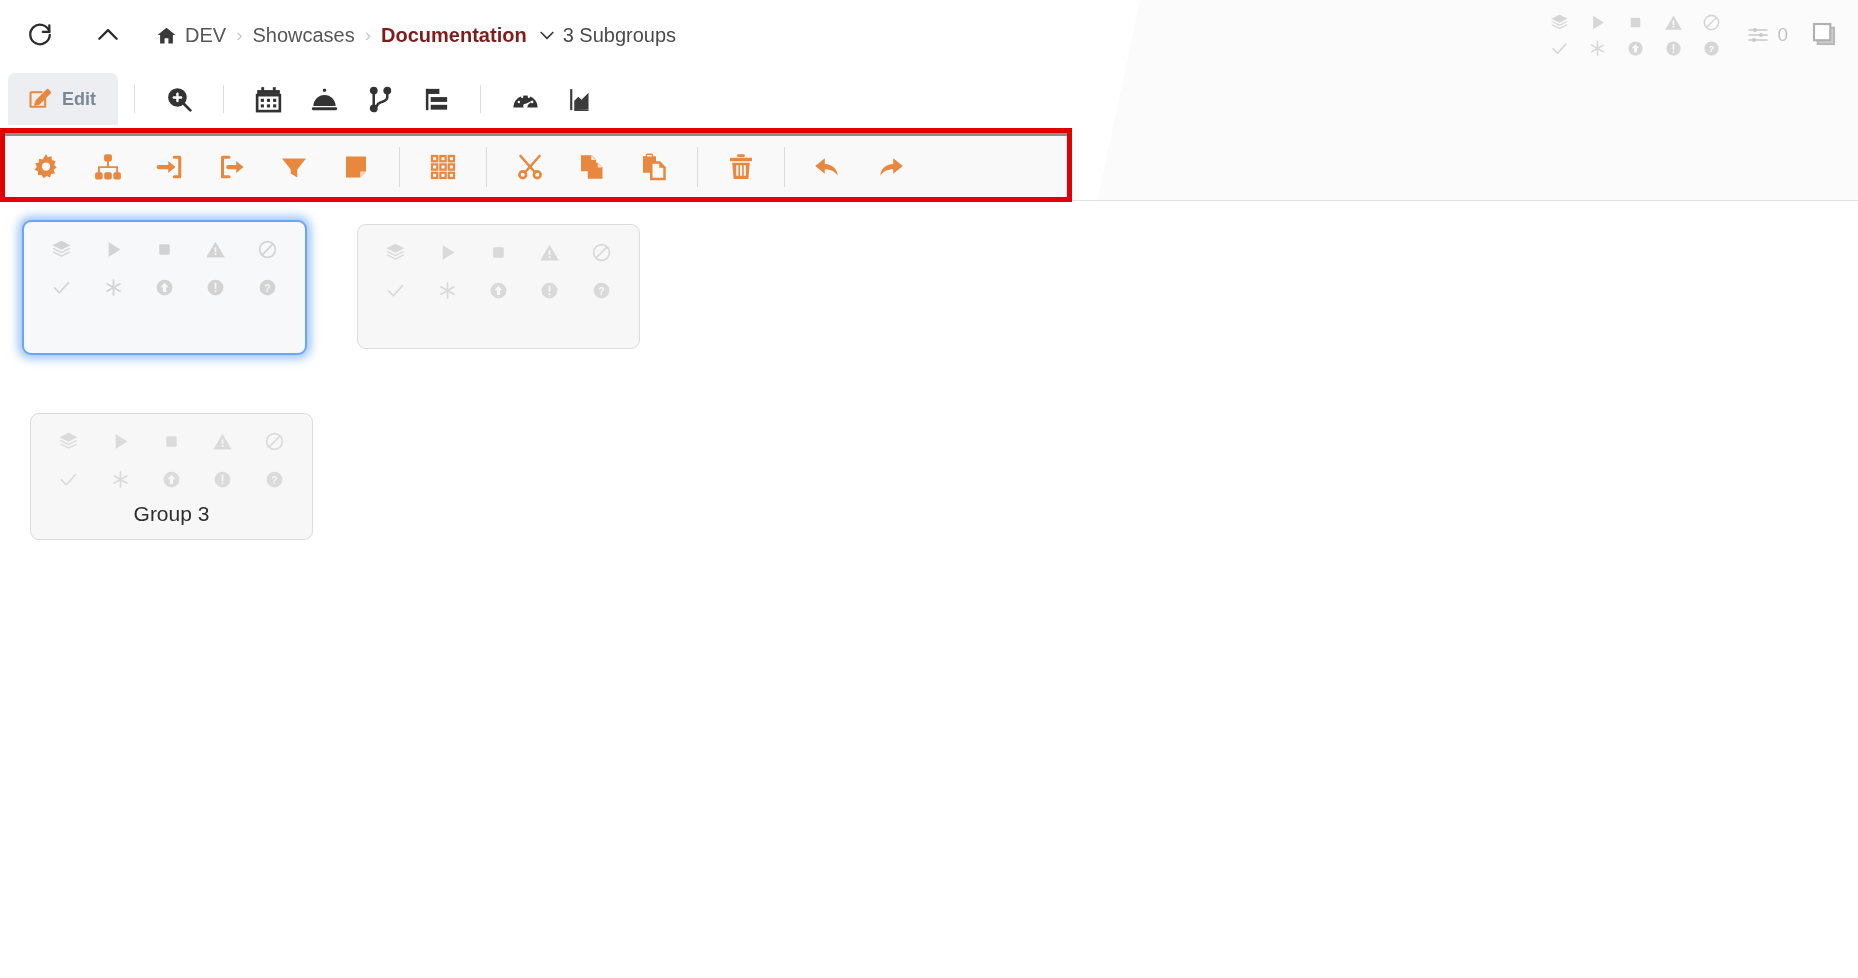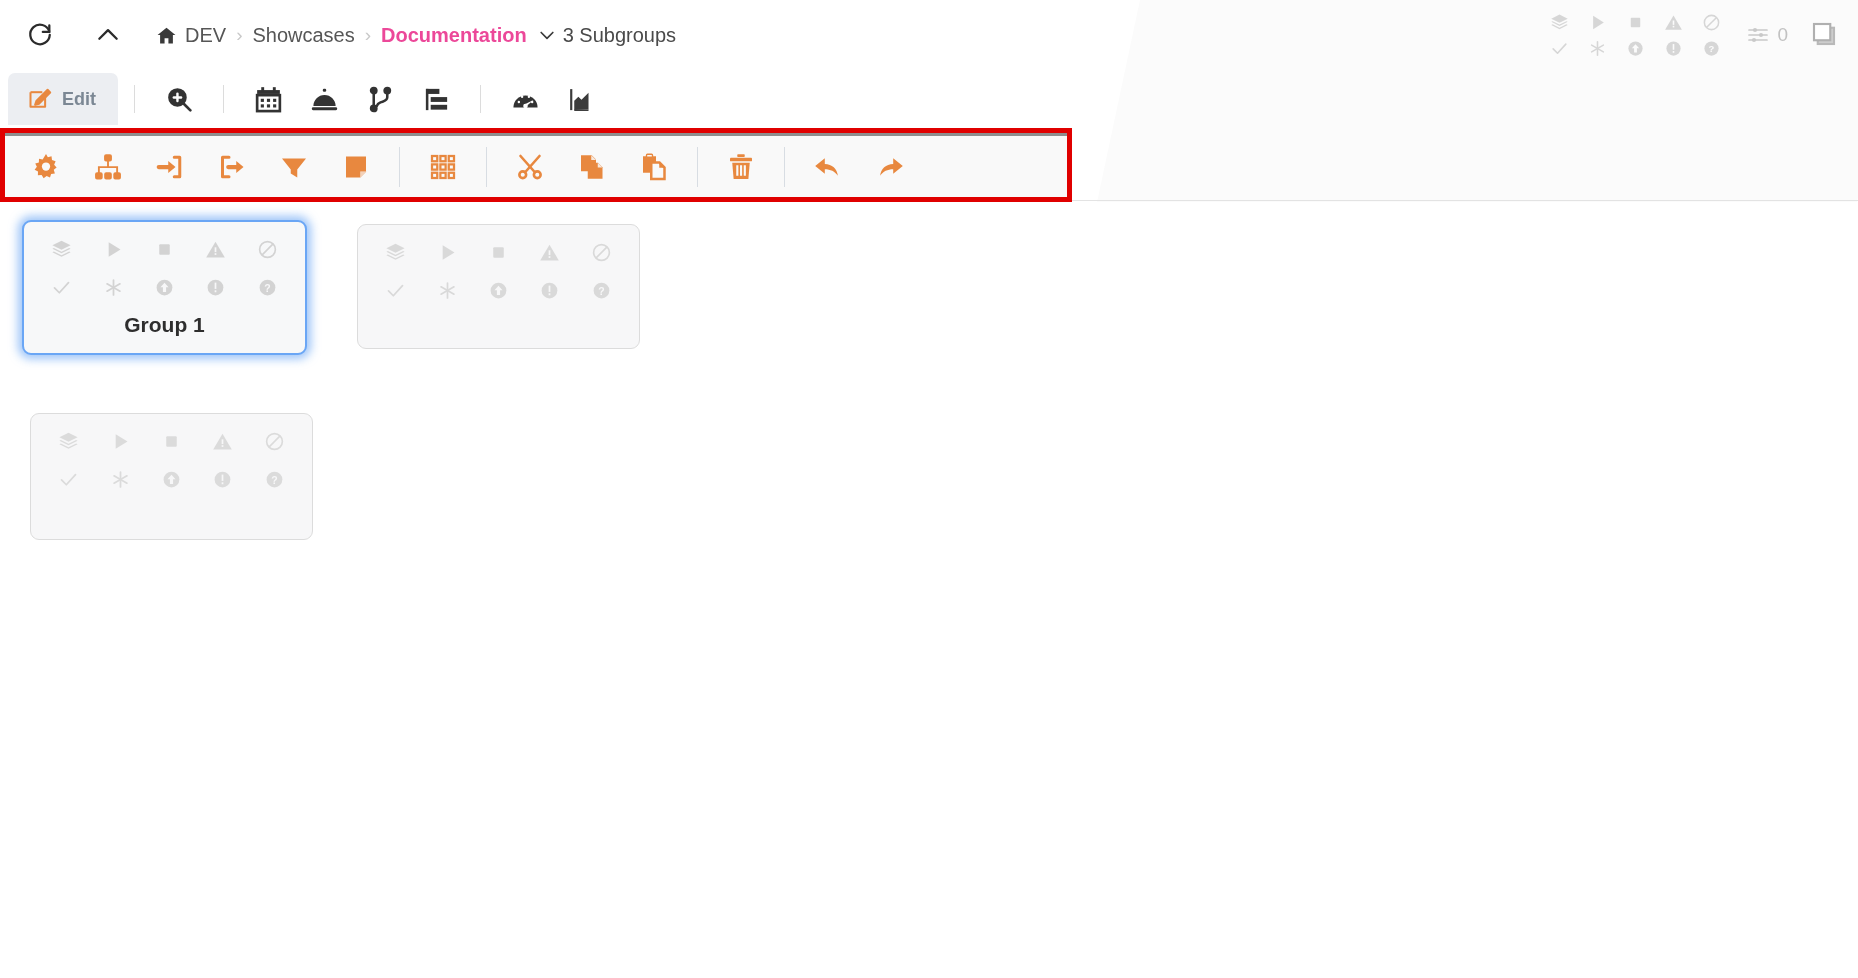--- a/index.html
+++ b/index.html
@@ -38,21 +38,21 @@
   }
   .refresh-btn { width: 44px; height: 44px; }
   .collapse-btn { width: 44px; height: 44px; margin-left: 24px; }
   .crumbs {
     display: flex; align-items: center;
     margin-left: 26px;
     font-size: 20px; color: #4a4a4a;
   }
   .crumbs .home-icon { margin-right: 8px; display:inline-flex; }
   .crumb { color: #565656; cursor: pointer; white-space: nowrap; }
-  .crumb.active { font-weight: bold; color: #ec4899; }
+  .crumb.active { font-weight: bold; color: #7f1d1d; }
   .crumb-sep {
     margin: 0 10px; color: #c9c9c9; font-size: 19px;
     display:inline-flex; align-items:center;
   }
   .crumb-caret { margin: 0 6px 0 10px; display:inline-flex; cursor:pointer; }
   .subgroups { color: #4a4a4a; white-space: nowrap; }
 
   
   .status-cluster {
     position: absolute; top: 0; right: 14px; height: 70px;
@@ -610,21 +610,20 @@
               <rect x="11" y="15.2" width="2" height="2.2" fill="#f7f7f8"></rect>
             </svg>
         </span>
         <span>
           <svg width="21" height="21" viewBox="0 0 24 24" fill="#d3d3d3">
               <circle cx="12" cy="12" r="9"></circle>
               <text x="12" y="16.6" font-size="12" font-family="Liberation Sans, sans-serif" font-weight="bold" fill="#f7f7f8" text-anchor="middle">?</text>
             </svg>
         </span>
       </div>
-      <div class="gc-title">Group 1</div>
     </div>
 
     <div class="group-card" style="left:357px; top:22px; width:283px; height:125px;">
       <div class="gc-icons">
         <span>
           <svg width="21" height="21" viewBox="0 0 24 24" fill="#d9d9d9">
               <path d="M12 2 1.6 7.2 12 12.4l10.4-5.2z"></path>
               <path d="M12 14.6 3.3 10.3 1.6 11.2 12 16.4l10.4-5.2-1.7-.9z"></path>
               <path d="M12 18.6 3.3 14.3 1.6 15.2 12 20.4l10.4-5.2-1.7-.9z"></path>
             </svg>
@@ -745,16 +744,17 @@
               <rect x="11" y="15.2" width="2" height="2.2" fill="#f7f7f8"></rect>
             </svg>
         </span>
         <span>
           <svg width="21" height="21" viewBox="0 0 24 24" fill="#dbdbdb">
               <circle cx="12" cy="12" r="9"></circle>
               <text x="12" y="16.6" font-size="12" font-family="Liberation Sans, sans-serif" font-weight="bold" fill="#f7f7f8" text-anchor="middle">?</text>
             </svg>
         </span>
       </div>
+      <div class="gc-title">Group 3</div>
     </div>
 
   </div>
 </div>
 
 </body></html>

